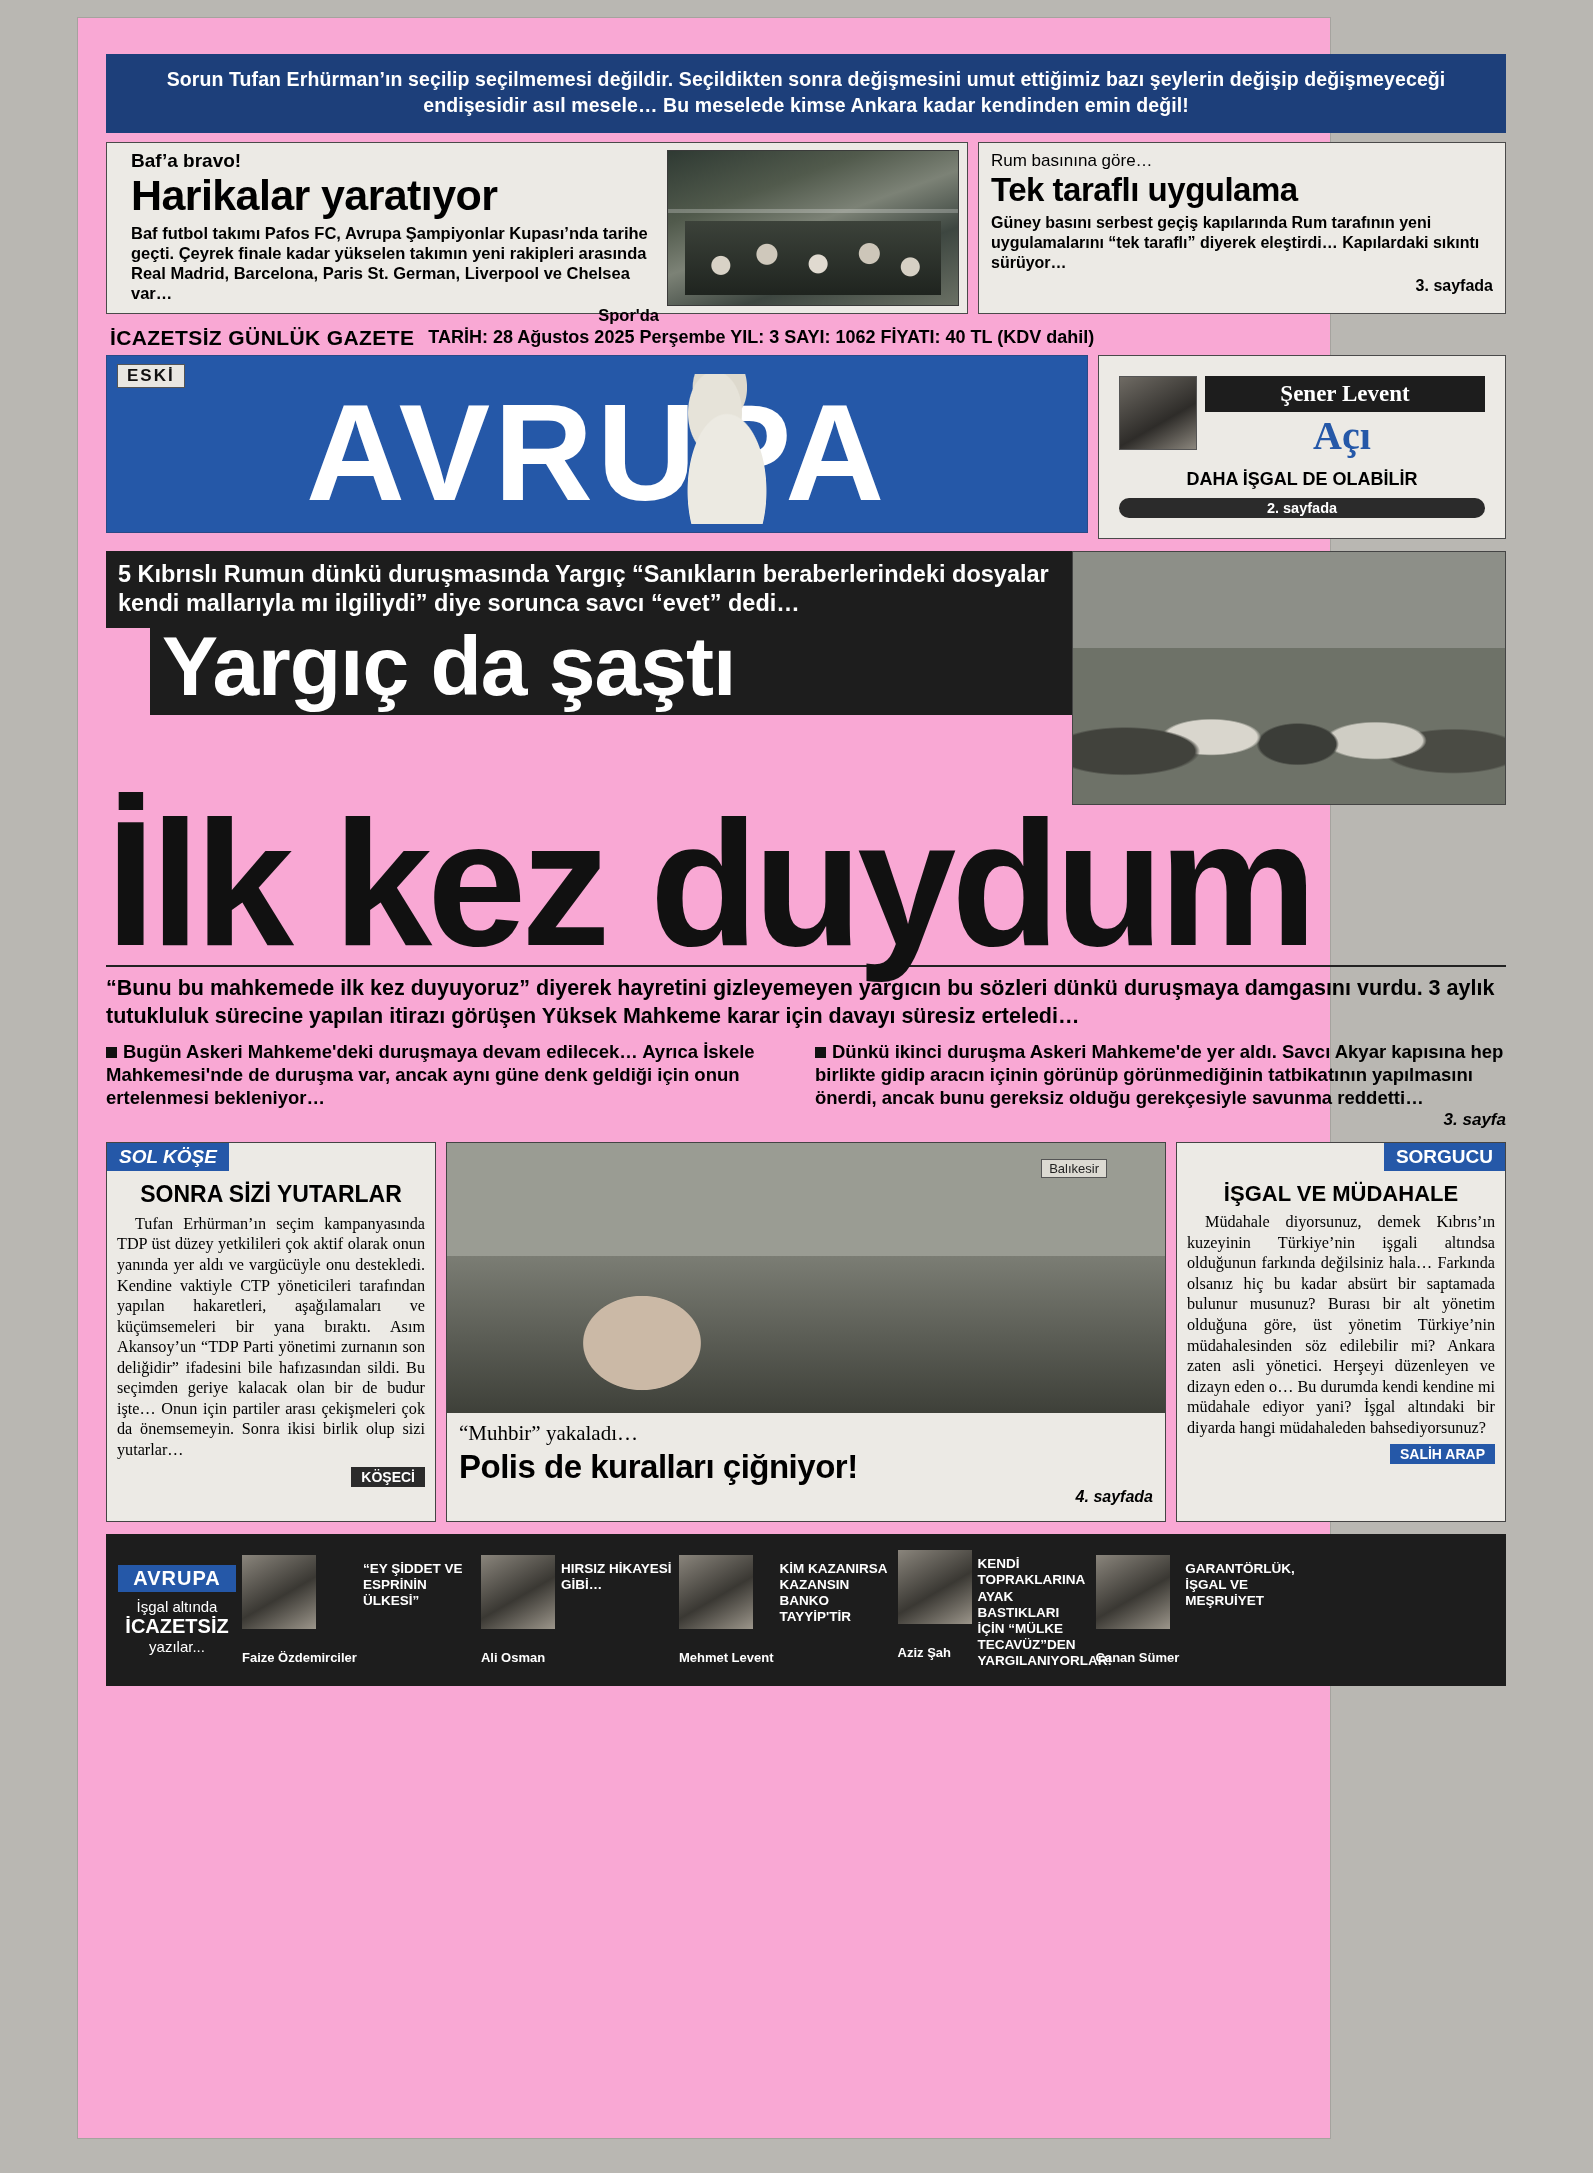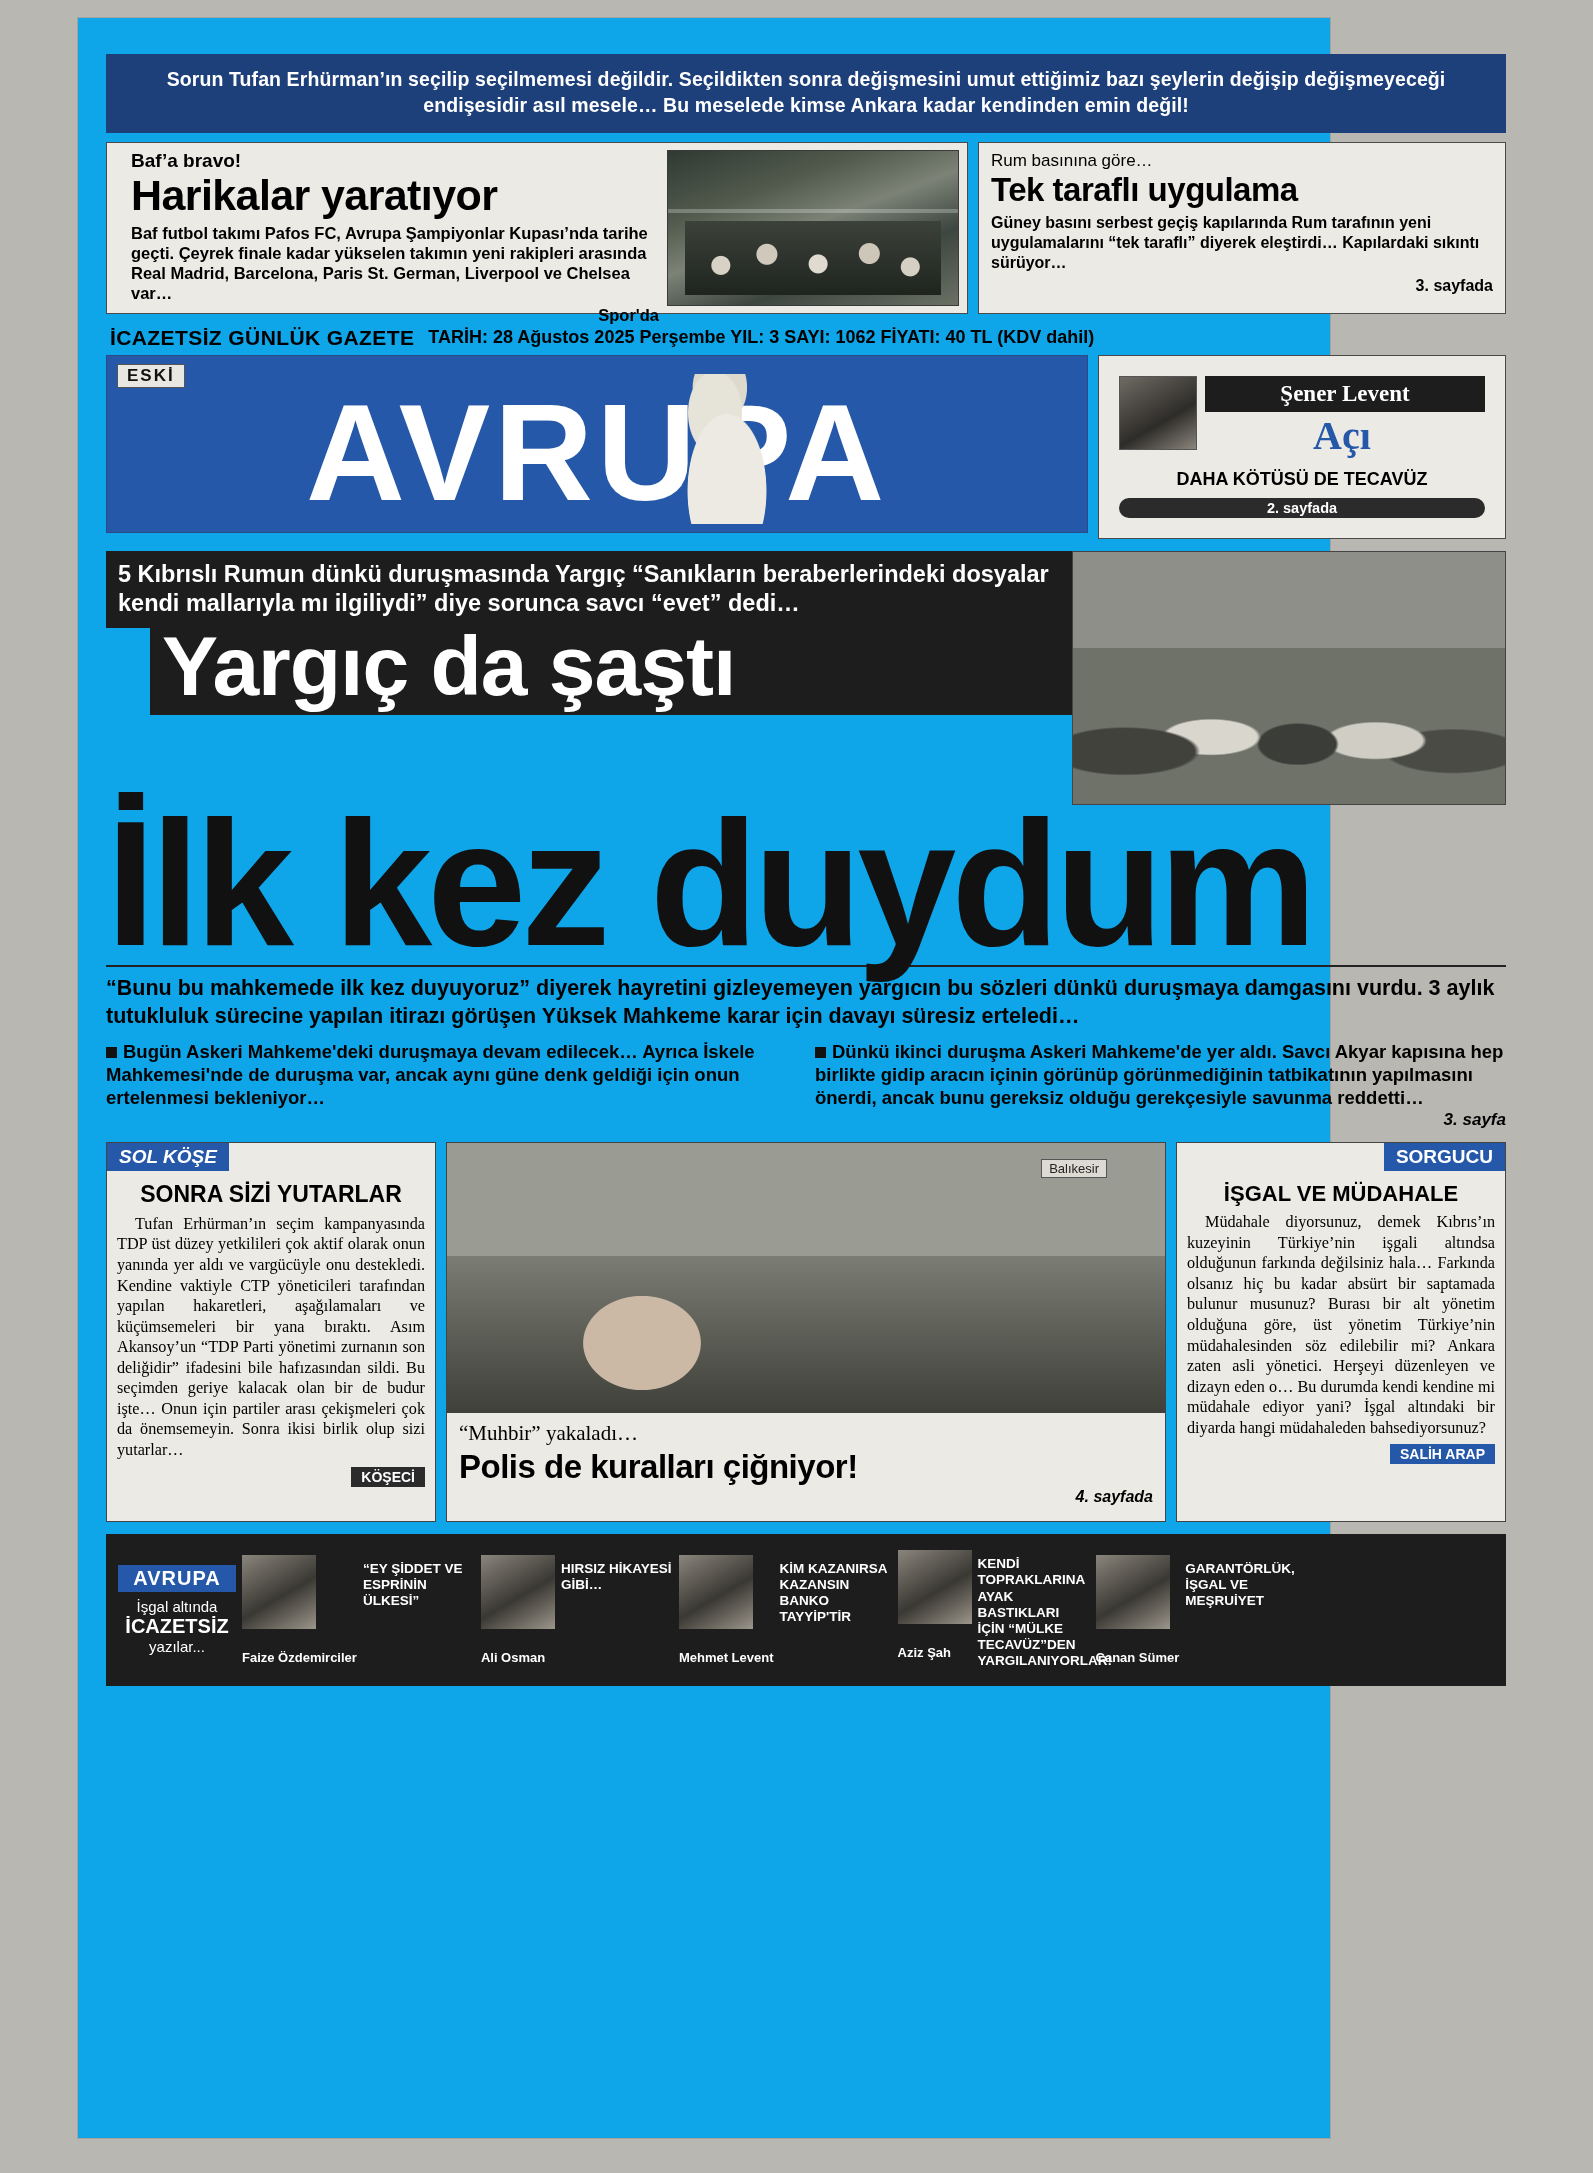--- a/index.html
+++ b/index.html
@@ -6,21 +6,21 @@
   body{
     width:1593px;height:2173px;
     background:#b9b7b2;
     font-family:"Liberation Sans", sans-serif;
     overflow:hidden;
   }
   .page{
     position:absolute;
     left:78px; top:18px;
     width:1252px; height:2120px;
-    background:#0ea5e9;
+    background:#f9a8d4;
     box-shadow:0 0 0 1px #a5a39e;
   }
   .inner{
     position:absolute;
     left:28px; top:36px;
     width:1400px;
     height:2040px;
   }
 
   
@@ -300,21 +300,21 @@
       <div class="avrupa-word">AVRUPA</div>
       <div class="rabbit"></div>
     </div>
 
     <div class="col-opinion">
       <div class="op-top">
         <div class="op-face"></div>
         <div class="op-name">Şener Levent</div>
       </div>
       <div class="op-logo">Açı</div>
-      <div class="op-title">DAHA KÖTÜSÜ DE TECAVÜZ</div>
+      <div class="op-title">DAHA İŞGAL DE OLABİLİR</div>
       <div class="op-page">2. sayfada</div>
     </div>
   </div>
 
   <div class="lead">
     <div class="lead-left">
       <div class="lead-kicker">5 Kıbrıslı Rumun dünkü duruşmasında Yargıç “Sanıkların beraberlerindeki dosyalar kendi mallarıyla mı ilgiliydi” diye sorunca savcı “evet” dedi…</div>
       <div class="lead-head1">Yargıç da şaştı</div>
     </div>
     <div class="lead-photo"></div>

